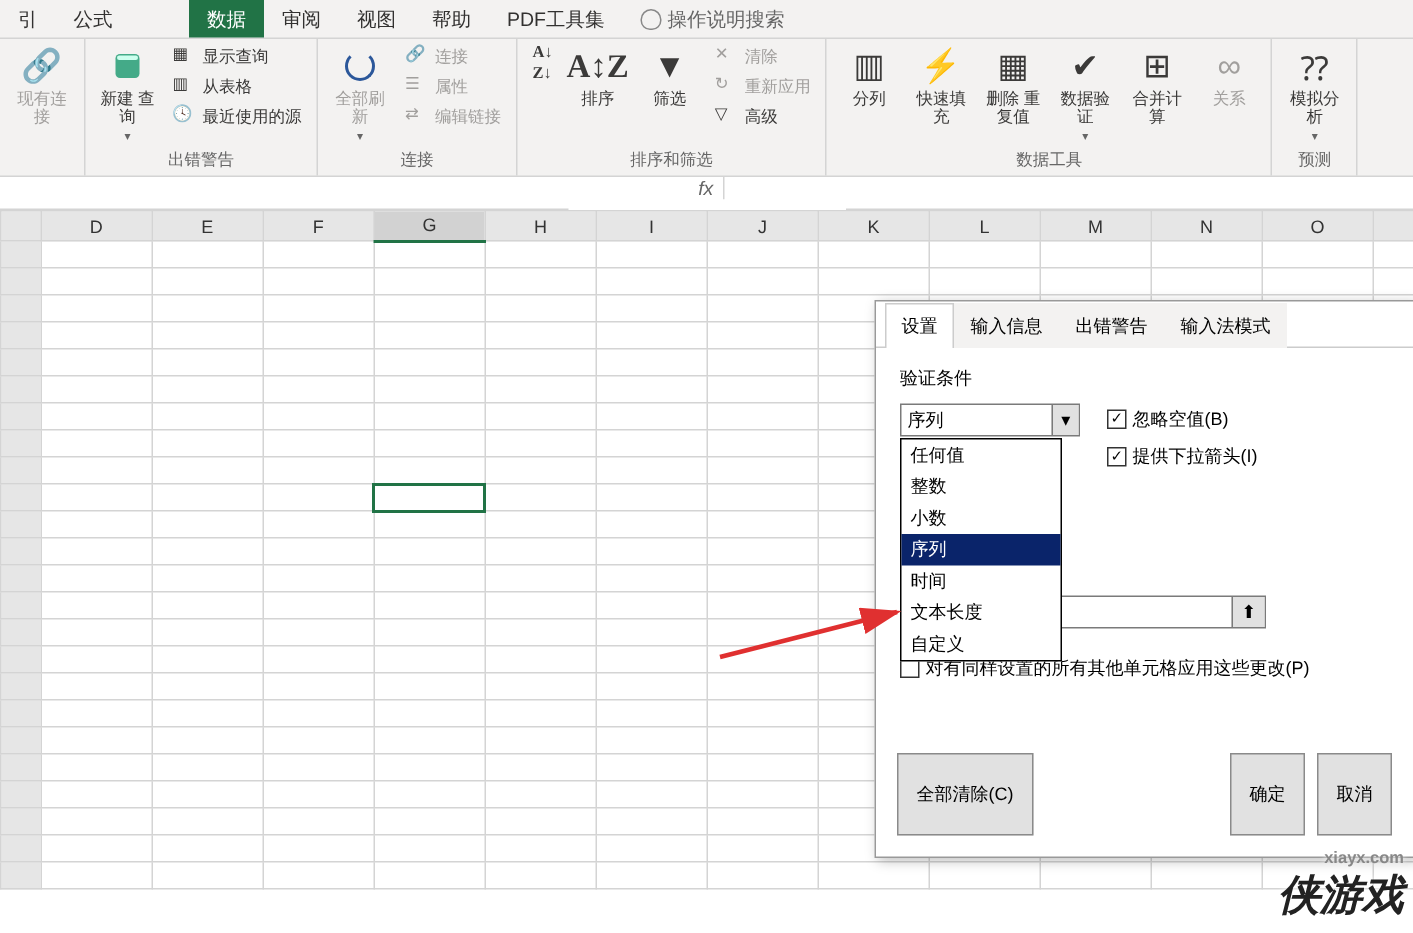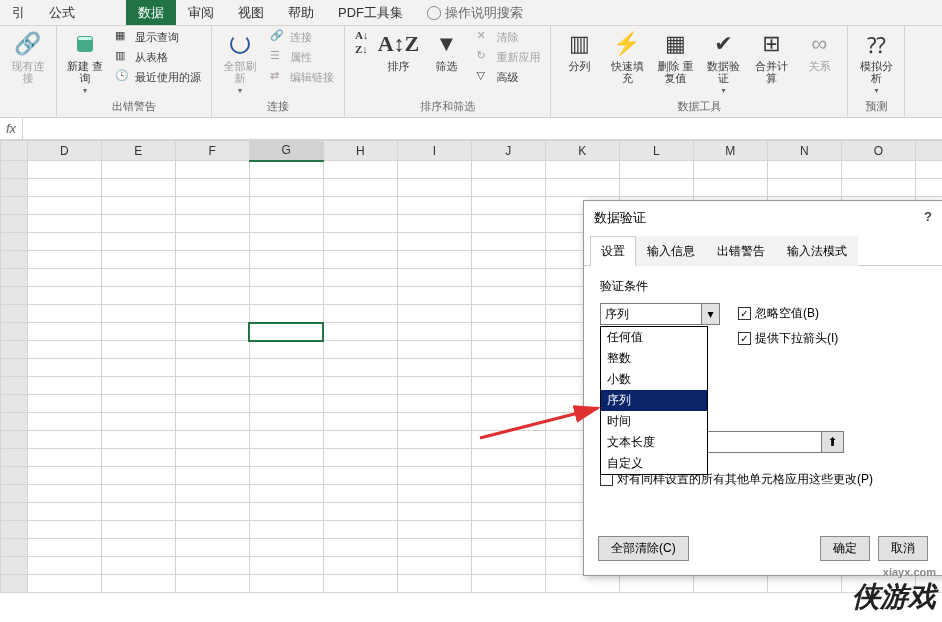--- a/index.html
+++ b/index.html
@@ -27,21 +27,21 @@
 .small-btn.disabled { color: #a19f9d; }
 .si { width: 16px; height: 16px; display: inline-block; }
 
 
 .i-db { background: linear-gradient(#4a8, #4a8); border-radius: 3px; position: relative; }
 .i-db::before { content: ""; position: absolute; top: 1px; left: 1px; right: 1px; height: 3px; background: #cfe; border-radius: 2px; }
 .i-refresh { border: 2px solid #2b579a; border-radius: 50%; border-top-color: transparent; width: 20px; height: 20px; }
 .i-sort { font-weight: bold; font-family: "Times New Roman"; }
 
 
-.fbar { display: flex; height: 22px; border-bottom: 1px solid #d4d4d4; align-items: center; background: #fff; }
+.fbar { display: flex; height: 22px; border-bottom: 1px solid #d4d4d4; align-items: center; background: #fff; flex-direction: column; }
 .fbar .fx { font-style: italic; color: #666; padding: 0 6px; font-size: 13px; border-right: 1px solid #d4d4d4; height: 100%; display: flex; align-items: center; }
 .fbar input { border: none; flex: 1; height: 100%; padding: 0 4px; outline: none; }
 
 
 .sheet-wrap { position: relative; height: 482px; overflow: hidden; }
 .sheet { border-collapse: collapse; table-layout: fixed; width: 990px; }
 .sheet th, .sheet td { border: 1px solid #d4d4d4; height: 18px; font-size: 12px; font-weight: normal; padding: 0; }
 .sheet thead th { background: #e6e6e6; color: #333; text-align: center; height: 20px; }
 .sheet thead th.sel { background: #d2d2d2; border-bottom: 2px solid #217346; }
 .sheet tbody th { background: #e6e6e6; width: 26px; text-align: center; color: #333; }
@@ -65,21 +65,21 @@
 .dropdown div { padding: 2px 6px; }
 .dropdown div.hl { background: #0a246a; color: #fff; }
 .chk-col { display: flex; flex-direction: column; gap: 8px; margin-top: 2px; }
 .chk { display: flex; align-items: center; gap: 4px; }
 .chk .box { width: 13px; height: 13px; border: 1px solid #333; display: flex; align-items: center; justify-content: center; font-size: 10px; line-height: 1; }
 .refbox { width: 244px; height: 22px; border: 1px solid #7a7a7a; margin-top: 84px; display: flex; }
 .refbox input { flex: 1; border: none; outline: none; padding: 0 4px; }
 .refbox .picker { width: 22px; border-left: 1px solid #7a7a7a; background: #e1e1e1; display: flex; align-items: center; justify-content: center; }
 .dlg-check-bottom { margin-top: 18px; display: flex; align-items: center; gap: 4px; }
 .dlg-buttons { display: flex; justify-content: space-between; padding: 10px 14px 14px; }
-.btn { border: 1px solid #8a8a8a; background: #e1e1e1; padding: 3px 12px; font-size: 12px; }
+.btn { border: 1px solid #8a8a8a; background: #e1e1e1; padding: 18px 12px; font-size: 12px; }
 
 
 .red-arrow { position: absolute; left: 478px; top: 400px; width: 130px; height: 40px; pointer-events: none; z-index: 20; }
 
 
 .watermark { position: absolute; right: 6px; bottom: 6px; color: #222; font-size: 28px; font-weight: bold; font-style: italic; text-shadow: 0 0 4px #fff; pointer-events: none; z-index: 30; }
 .watermark small { display: block; font-size: 11px; color: #888; font-style: normal; text-align: right; }
 </style>
 </head>
 <body>
@@ -681,24 +681,20 @@
 <svg class="red-arrow" viewBox="0 0 130 40">
   <defs>
       <marker id="ah" markerWidth="10" markerHeight="10" refX="8" refY="3" orient="auto">
         <path d="M0,0 L0,6 L9,3 z" fill="#e03030"></path>
       </marker>
     </defs>
   <line x1="2" y1="38" x2="120" y2="8" stroke="#e03030" stroke-width="3" marker-end="url(#ah)"></line>
 </svg>
 
 <div class="dialog">
-  <div class="dlg-title">
-    <span>数据验证</span>
-    <span class="dlg-help">?</span>
-  </div>
   <div class="dlg-tabs">
     <div class="dlg-tab active">设置</div>
     <div class="dlg-tab">输入信息</div>
     <div class="dlg-tab">出错警告</div>
     <div class="dlg-tab">输入法模式</div>
   </div>
   <div class="dlg-body">
     <div class="section-label">验证条件</div>
     <div class="allow-row">
       <div class="combo">

